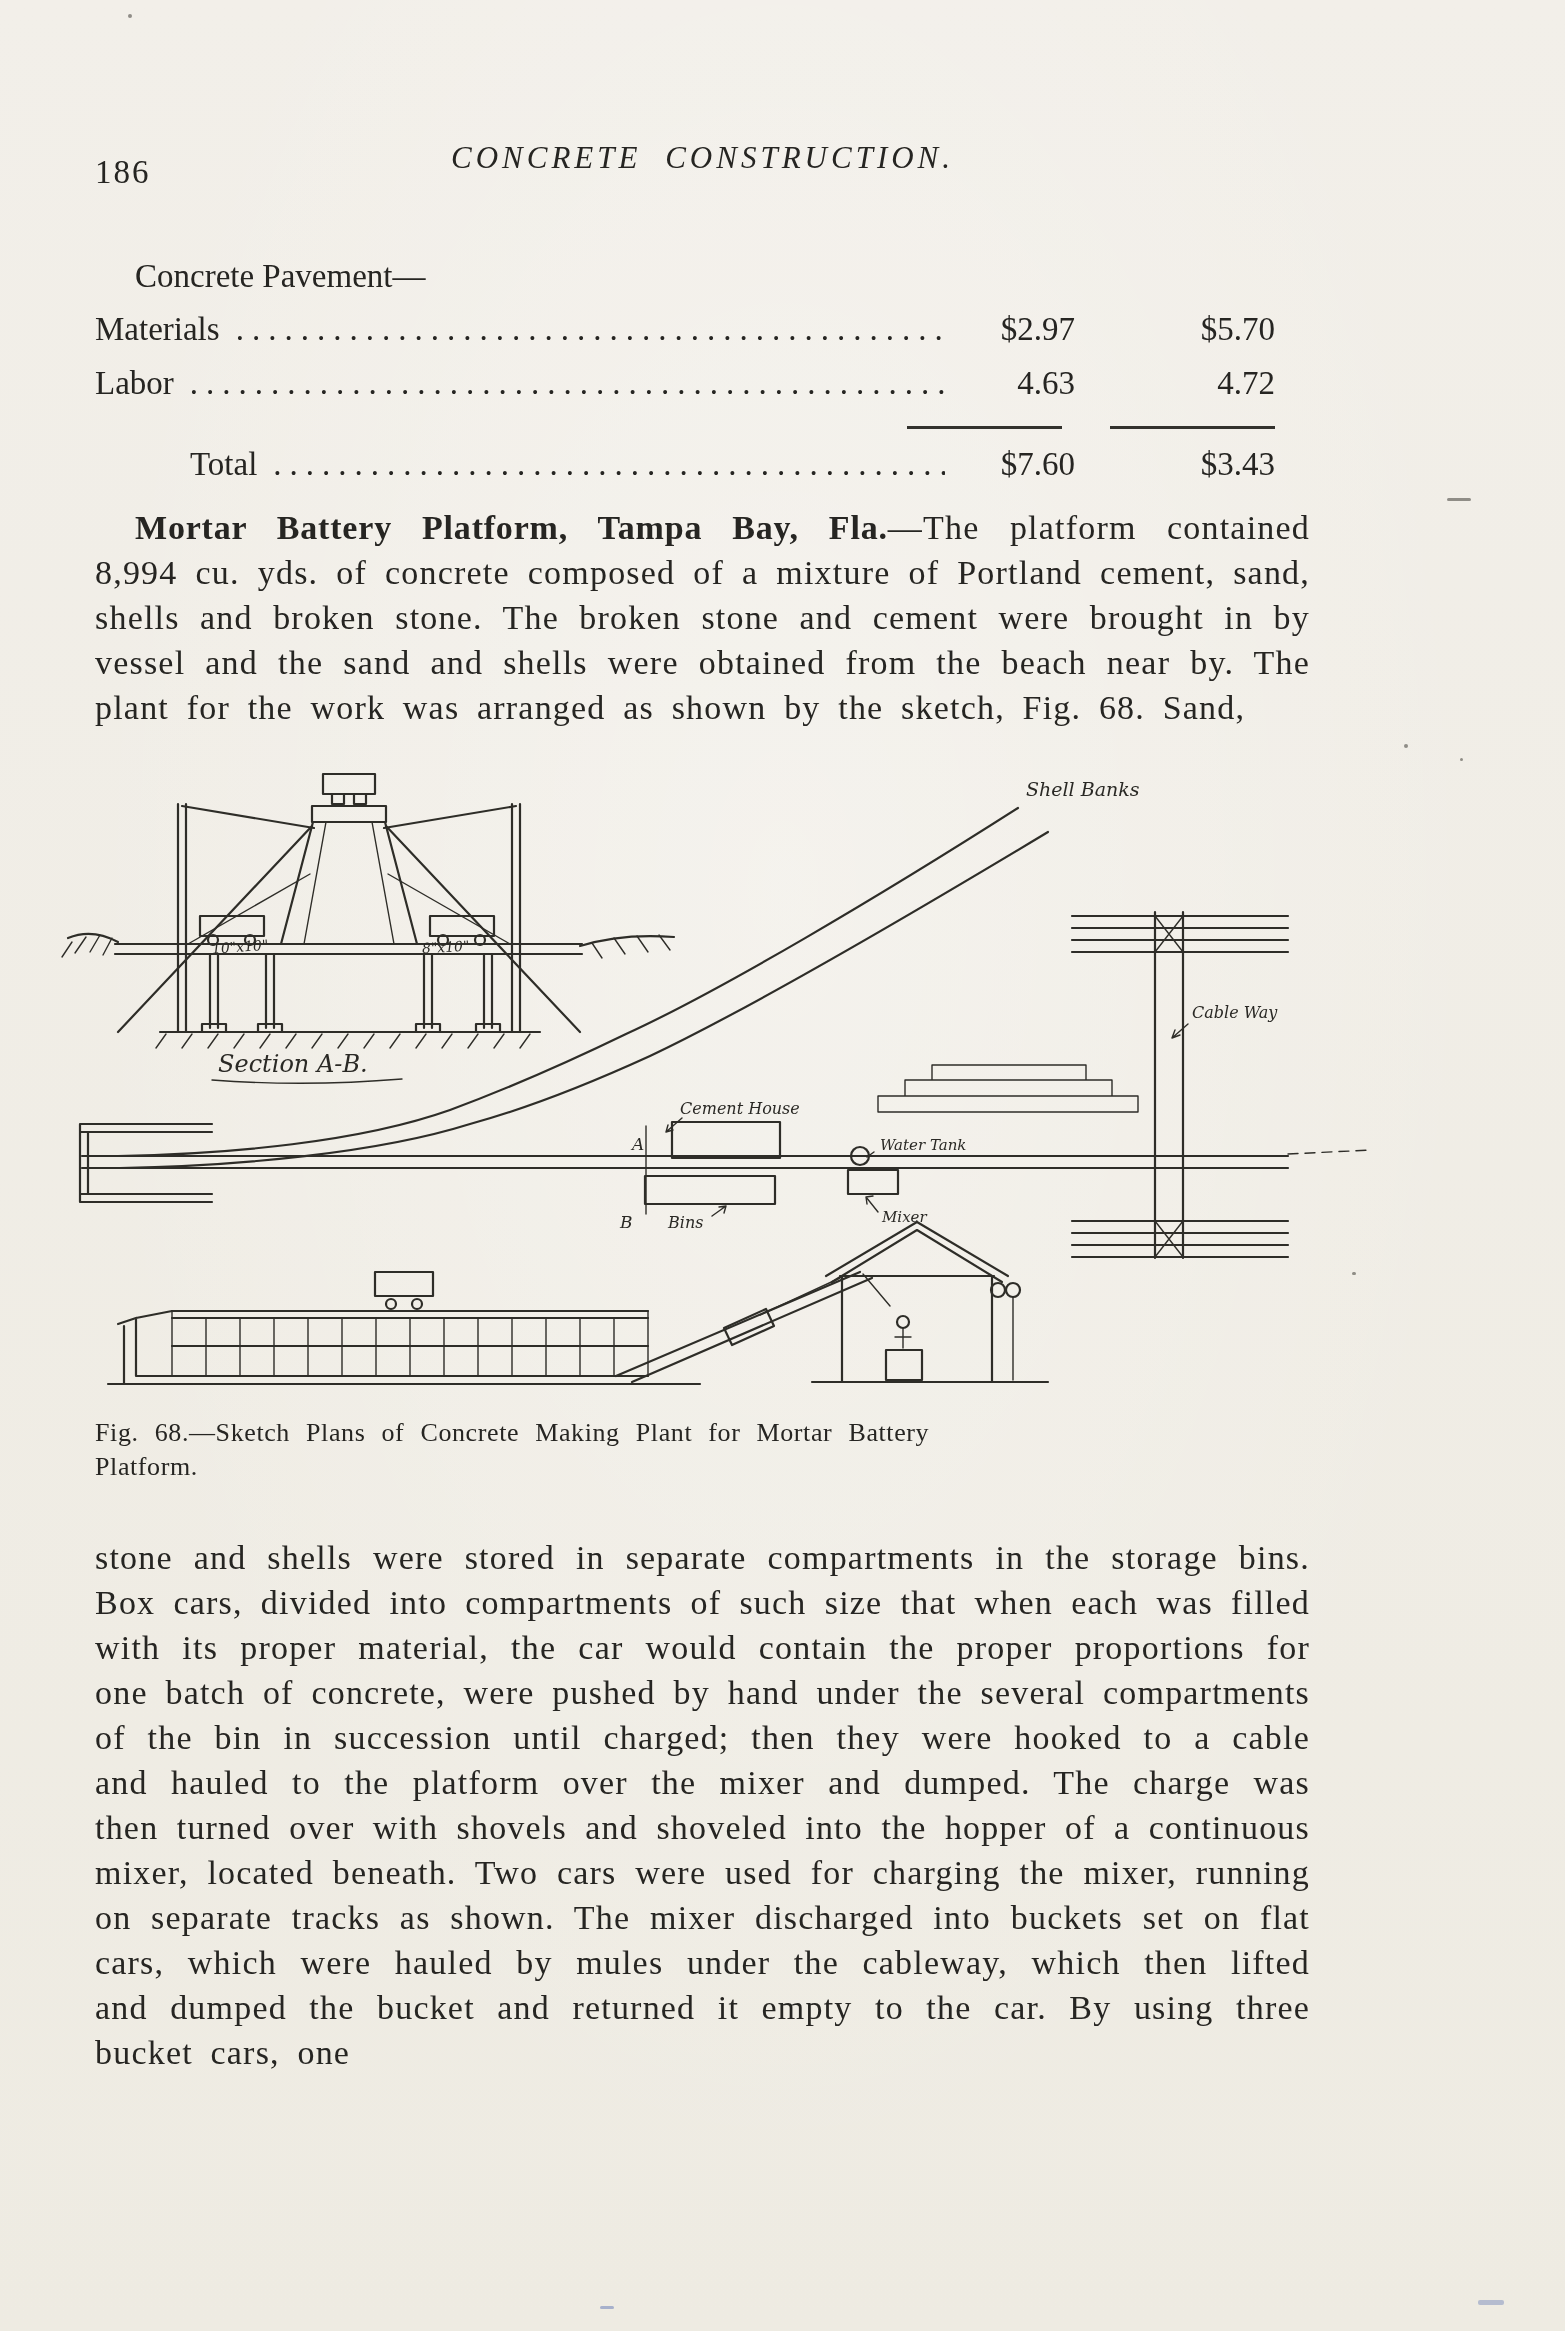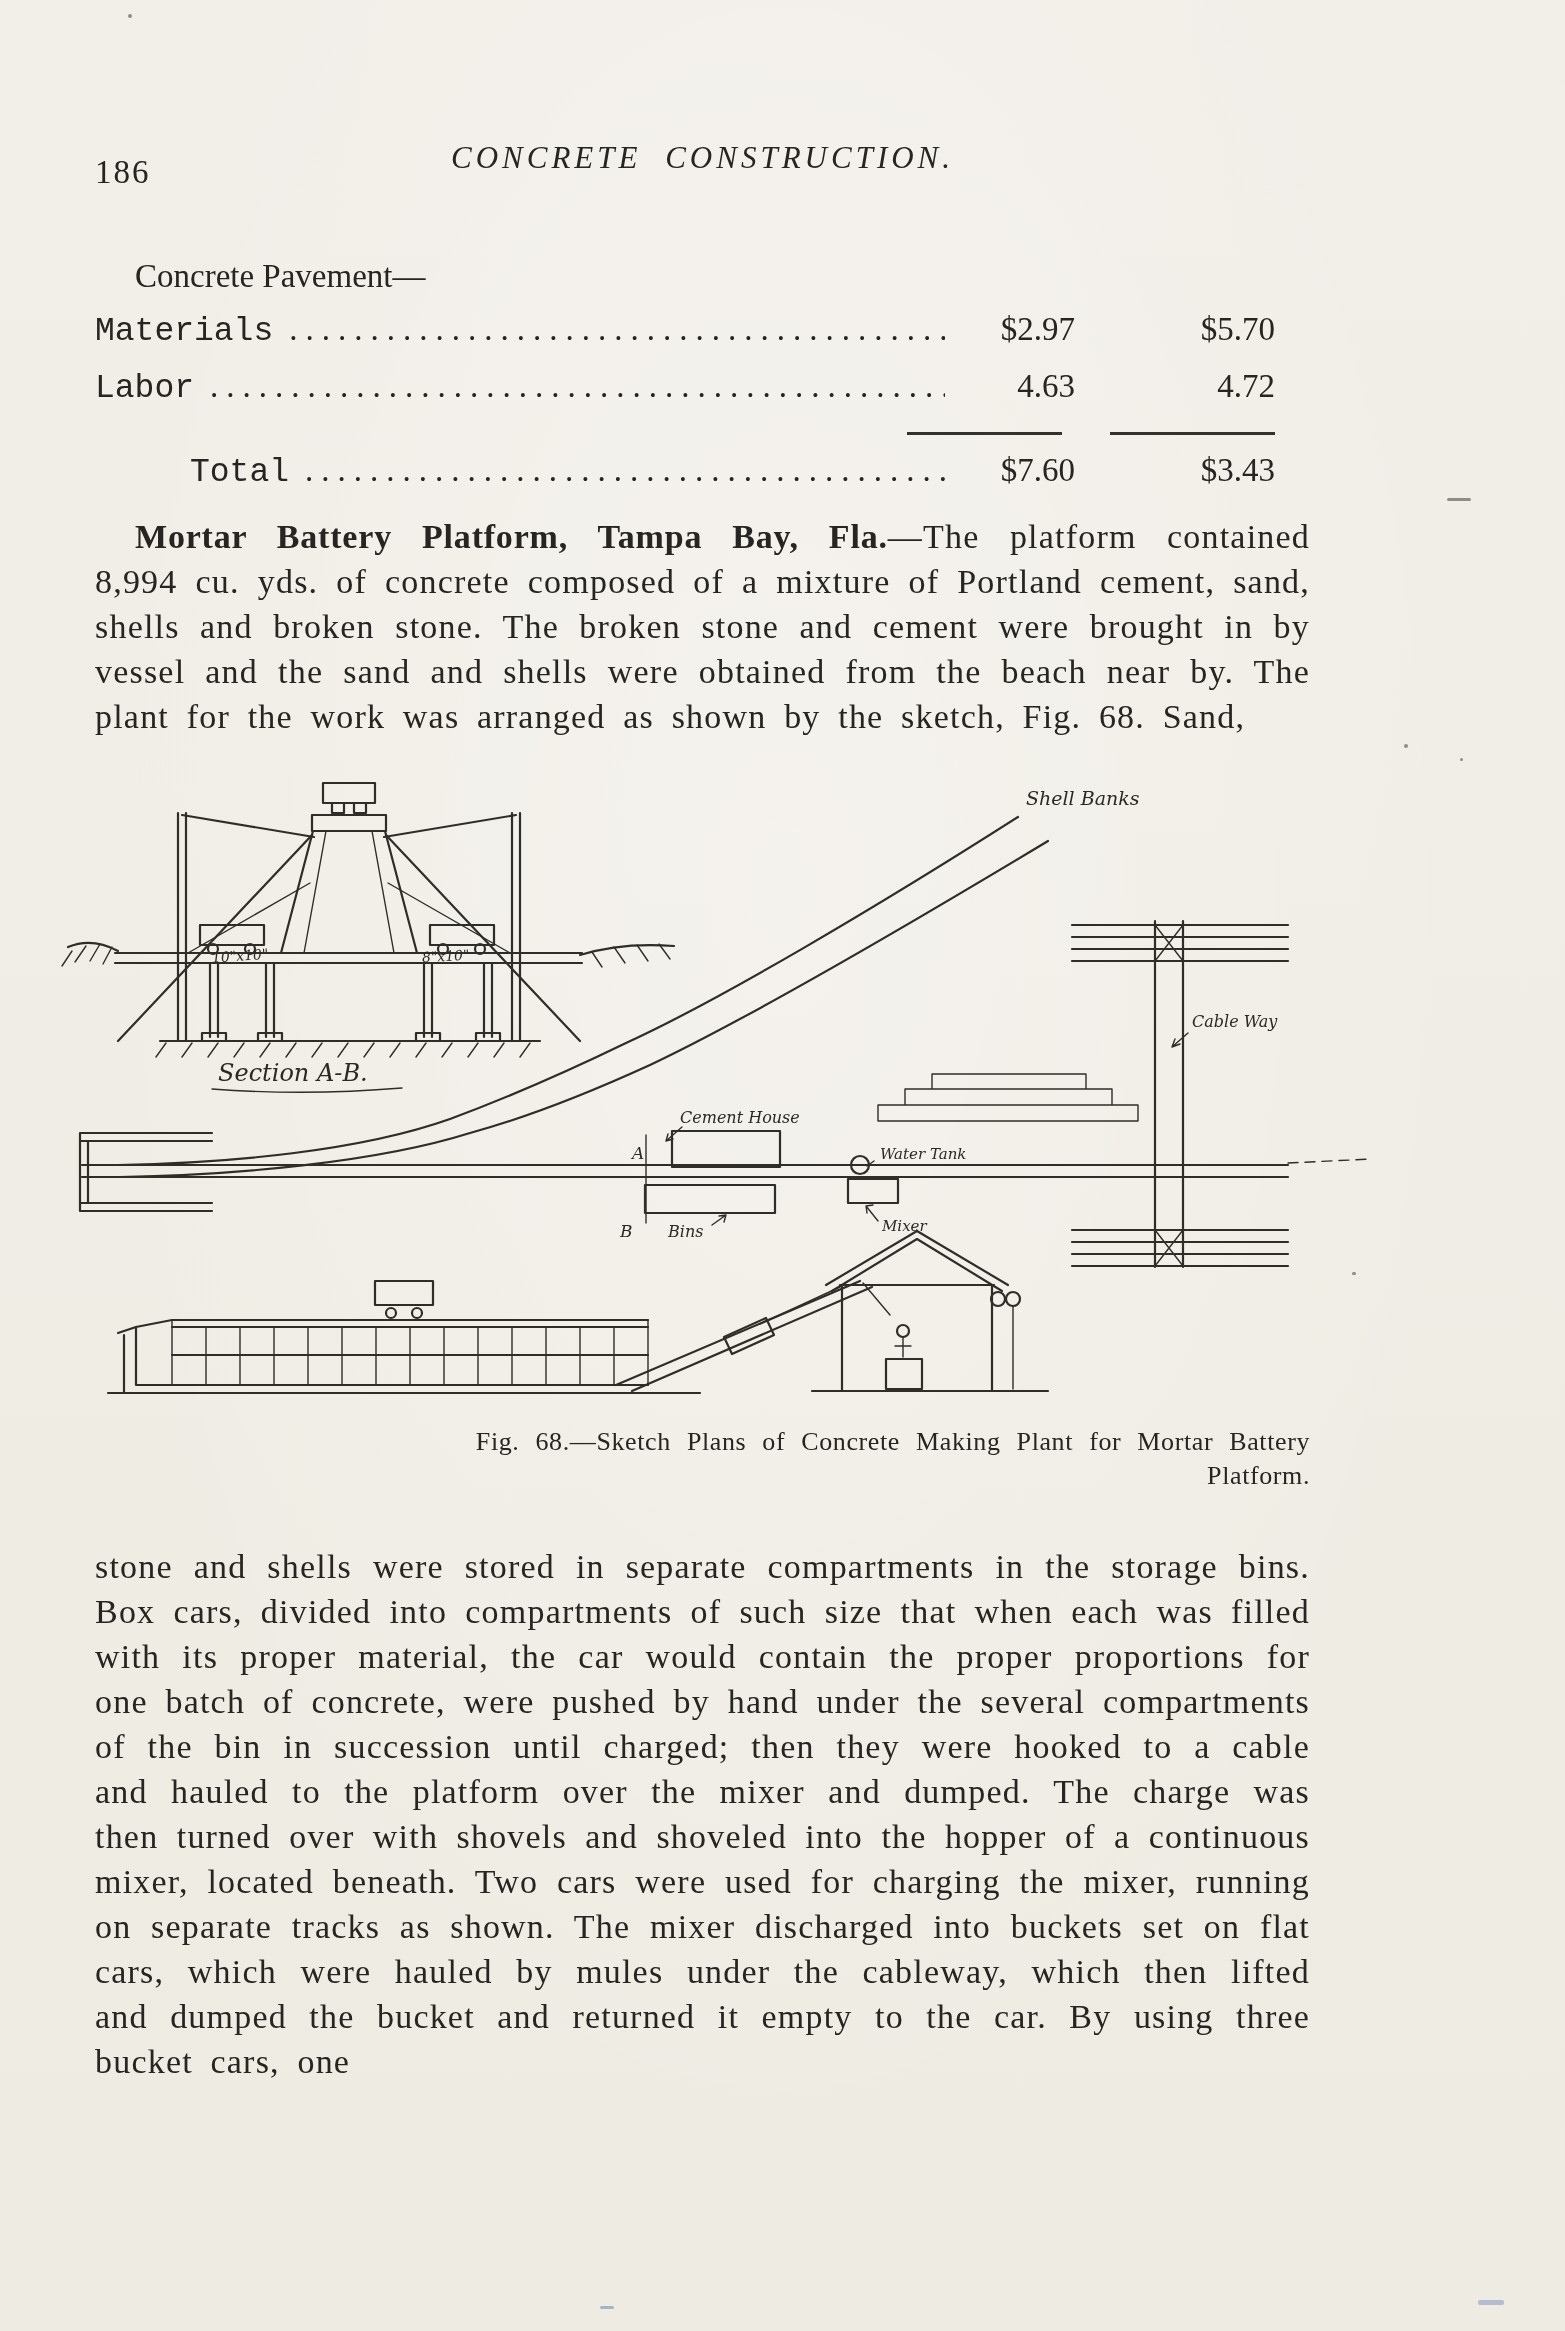--- a/index.html
+++ b/index.html
@@ -23,21 +23,21 @@
   .page-number{position:absolute;left:0;top:4px;font-size:33px;letter-spacing:2px;margin-top:12px;}
   .running-title{
     position:absolute;left:50%;transform:translateX(-50%);top:2px;
     font-style:italic;font-size:31px;letter-spacing:4px;word-spacing:12px;white-space:nowrap;
   }
 
   
   .cost-table{margin-top:64px;width:1180px;font-size:33px;}
   .ct-heading{padding-left:40px;line-height:52px;}
   .ct-row{display:flex;align-items:baseline;line-height:54px;}
-  .ct-label{white-space:nowrap;font-family:Liberation Mono, monospace;}
+  .ct-label{white-space:nowrap;}
   .ct-leader{flex:1;overflow:hidden;white-space:nowrap;letter-spacing:8px;margin:0 10px 0 16px;}
   .ct-col1{width:120px;text-align:right;flex:0 0 auto;}
   .ct-col2{width:200px;text-align:right;flex:0 0 auto;}
   .ct-rules{display:flex;margin:16px 0 8px;}
   .ct-rules .spacer{flex:1;}
   .rule{border-top:3px solid #33322d;height:0;}
   .rule-1{width:155px;margin-right:48px;}
   .rule-2{width:165px;}
   .ct-total .ct-label{padding-left:95px;}
 
@@ -47,21 +47,21 @@
     text-align:justify;letter-spacing:1.2px;word-spacing:8px;
   }
   .para-1{margin-top:14px;text-indent:40px;}
   .para-2{margin-top:47px;}
   .para b{letter-spacing:0.8px;}
 
   
   figure.sketch{margin:36px 0 0;position:relative;height:722px;width:100%;padding:0;}
   figure.sketch svg{position:absolute;left:-35px;top:0;width:1340px;height:650px;}
   figcaption{
-    position:absolute;left:0;right:0;top:650px;text-align:right;
+    position:absolute;left:0;right:0;top:650px;text-align:left;
     font-size:26px;line-height:34px;word-spacing:9px;letter-spacing:0.6px;
   }
   svg .ln{fill:none;stroke:#2e2d28;stroke-width:2.2;stroke-linecap:round;stroke-linejoin:round;}
   svg .thin{stroke-width:1.4;}
   .fig-label{font-family:"DejaVu Serif",serif;font-style:italic;fill:#2a2925;}
   .fl-13{font-size:14px;} .fl-14{font-size:15px;} .fl-15{font-size:16px;}
   .fl-16{font-size:17px;} .fl-18{font-size:19px;} .fl-24{font-size:24px;}
 
   
   .speck{position:absolute;background:rgba(45,44,38,0.5);border-radius:2px;}

